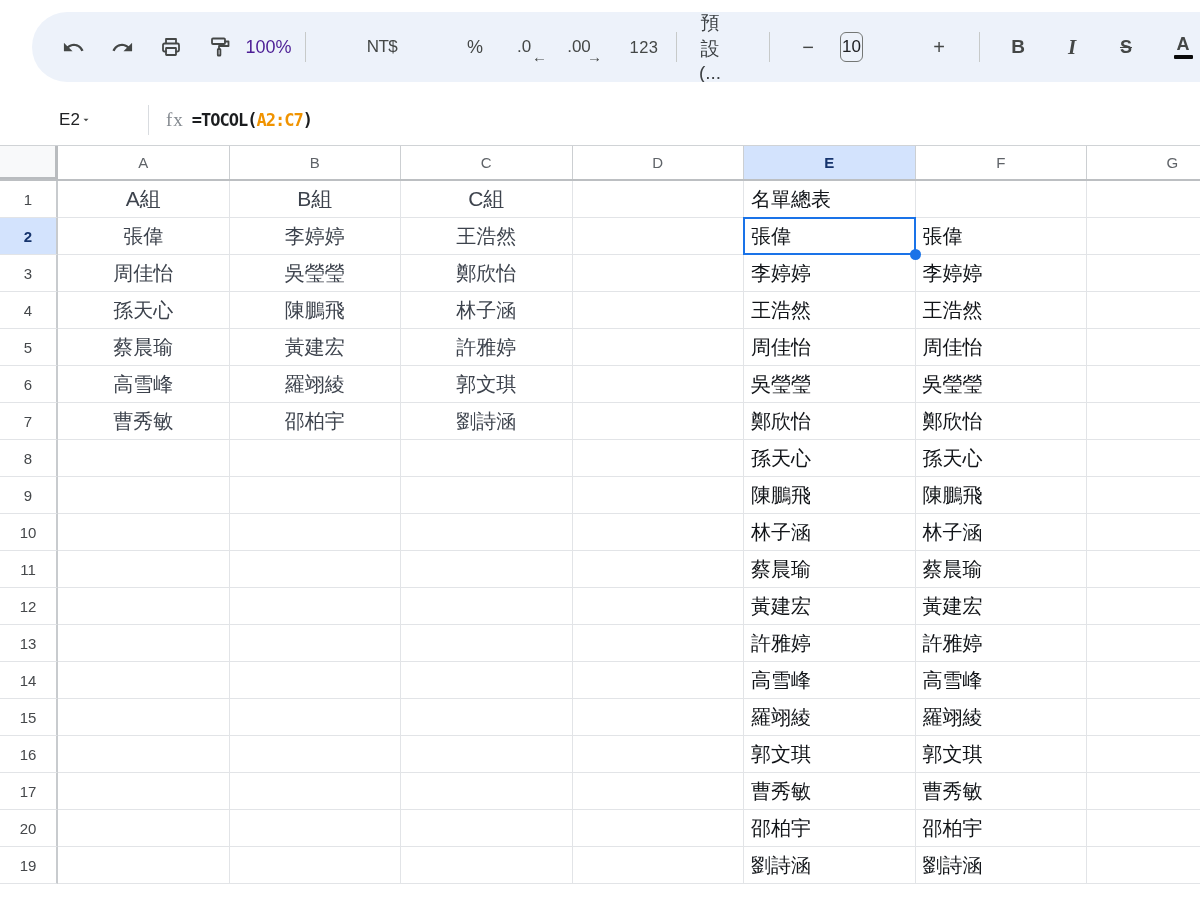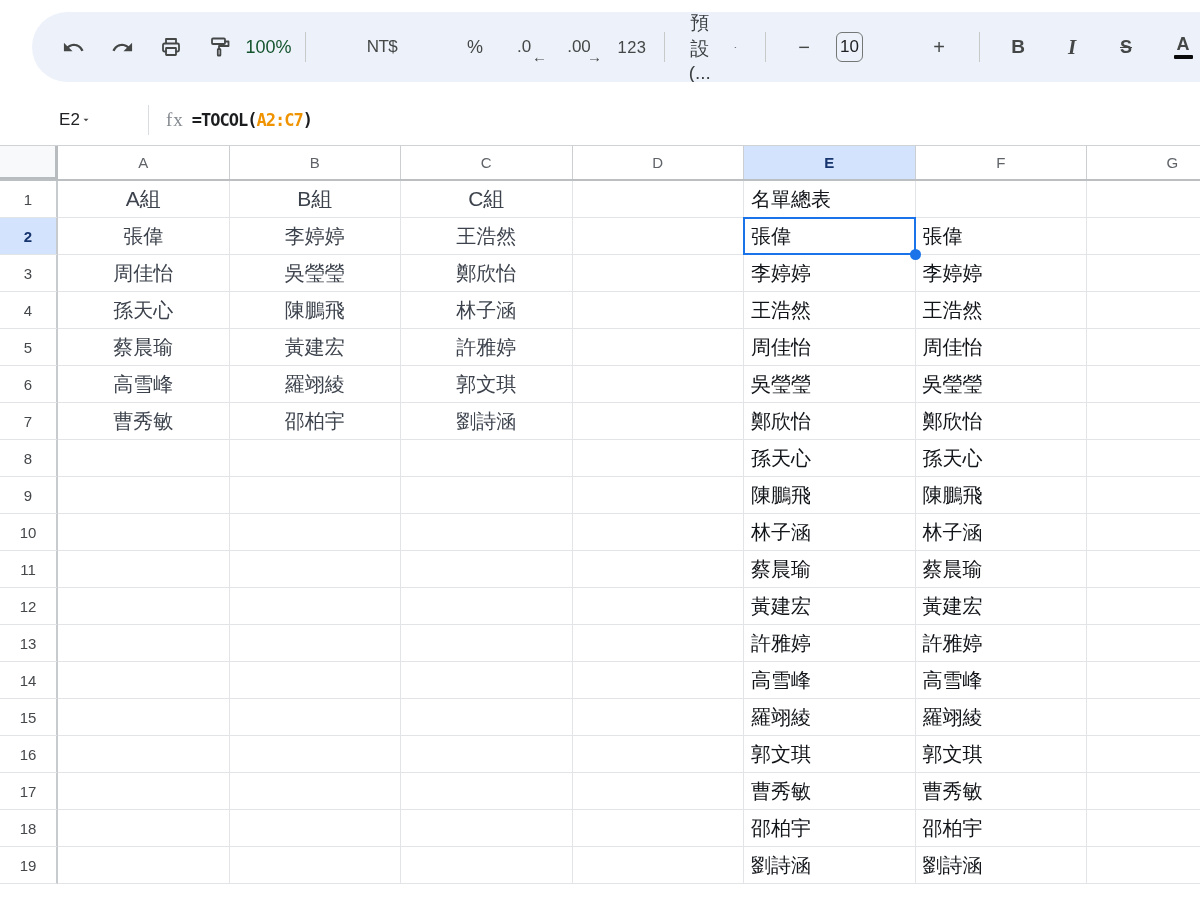--- a/index.html
+++ b/index.html
@@ -8,21 +8,21 @@
 
   
   .toolbar { position:relative; height:95px; background:#fff; }
   .pill { position:absolute; left:32px; right:0; top:12px; height:70px;
     background:#edf2fa; border-radius:35px 0 0 35px;
     display:flex; align-items:center; gap:15px; padding-left:24px; overflow:hidden; }
   .tbtn { display:flex; align-items:center; justify-content:center;
     height:40px; min-width:34px; background:none; border:none; cursor:pointer;
     color:#444746; font-family:inherit; }
   .tbtn svg { display:block; }
-  .zoomctl { gap:9px; font-size:18px; color:#14532d; margin-left:4px; }
+  .zoomctl { gap:9px; font-size:18px; color:#4c1d95; margin-left:4px; }
   .tdiv { width:1px; height:30px; background:#c7cac9; flex:0 0 1px; }
   .txt { font-size:17px; color:#444746;margin-left:44px; }
   .nt { font-size:17px; letter-spacing:-0.5px; }
   .pct { font-size:18px; }
   .decbtn { position:relative; font-size:17px; color:#444746; }
   .decbtn .arr { position:absolute; right:-6px; bottom:2px; font-size:15px; font-weight:700; }
   .n123 { font-size:16.5px; letter-spacing:0.5px; }
   .fontsel { gap:22px; font-size:19px; margin-left:8px; color:#3c4043; }
   .minusplus { font-size:20px; }
   .sizebox { width:52px; height:30px; border:1px solid #747775; border-radius:6px;
@@ -125,21 +125,21 @@
     <button class="tbtn decbtn">
       <span>.0</span>
       <span class="arr">←</span>
     </button>
 
     <button class="tbtn decbtn" style="margin-left:6px;">
       <span>.00</span>
       <span class="arr">→</span>
     </button>
 
-    <button class="tbtn txt n123" style="margin-left:4px;">
+    <button class="tbtn txt n123" style="margin-left:16px;">
       <span>123</span>
     </button>
 
     <div class="tdiv"></div>
 
     <button class="tbtn fontsel">
       <span>預設 (...</span>
       <svg width="13" height="13" viewBox="0 0 24 24" fill="#444746">
           <path d="M7 9.5l5 5 5-5z"></path>
         </svg>
@@ -368,21 +368,21 @@
       <div class="rowh">17</div>
       <div class="cell center"></div>
       <div class="cell center"></div>
       <div class="cell center"></div>
       <div class="cell"></div>
       <div class="cell">曹秀敏</div>
       <div class="cell">曹秀敏</div>
       <div class="cell"></div>
     </div>
     <div class="srow">
-      <div class="rowh">18</div>
+      <div class="rowh">20</div>
       <div class="cell center"></div>
       <div class="cell center"></div>
       <div class="cell center"></div>
       <div class="cell"></div>
       <div class="cell">邵柏宇</div>
       <div class="cell">邵柏宇</div>
       <div class="cell"></div>
     </div>
     <div class="srow">
       <div class="rowh">19</div>

